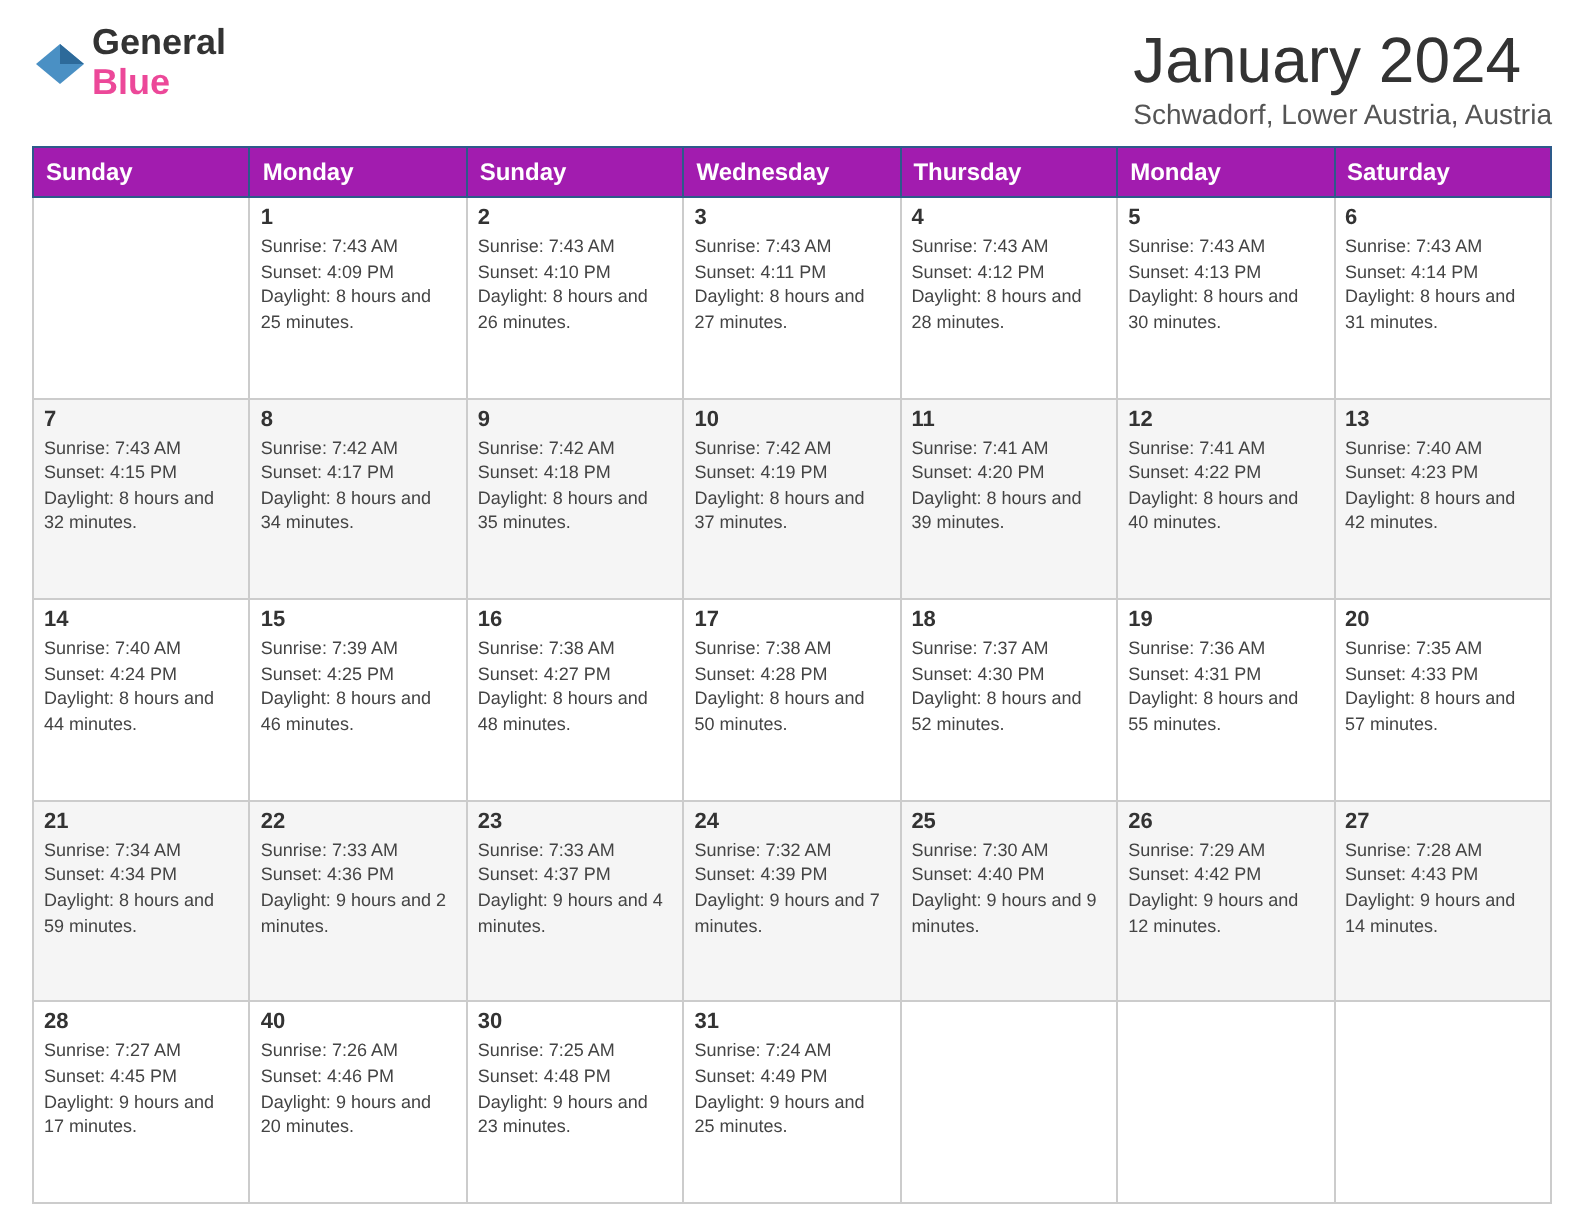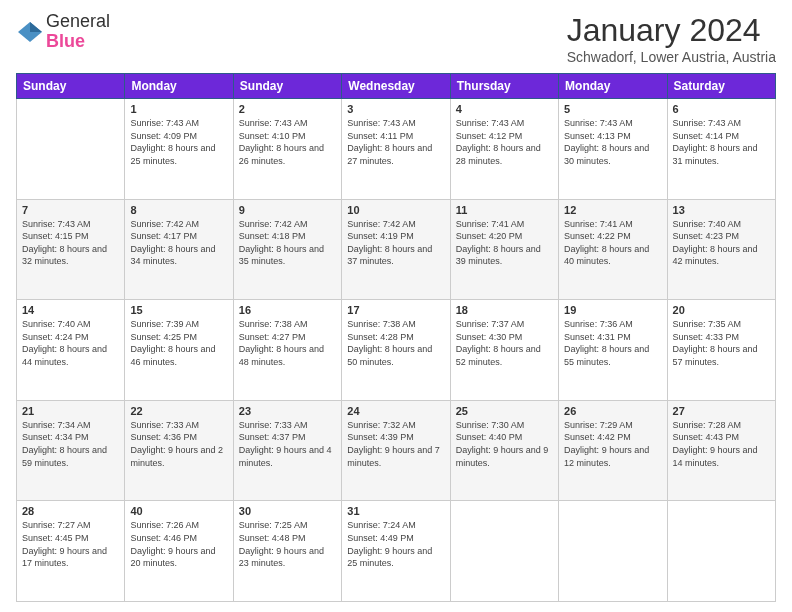--- a/index.html
+++ b/index.html
@@ -27,21 +27,21 @@
       display: flex;
       align-items: center;
     }
     .logo-text {
       display: flex;
       flex-direction: column;
       line-height: 1.1;
     }
     .logo-general {
       font-size: 18px;
-      font-weight: normal;
+      font-weight: bold;
       color: #333;
     }
     .logo-blue {
       font-size: 18px;
       font-weight: bold;
       color: #ec4899;
     }
     .logo-icon {
       width: 28px;
       height: 28px;
@@ -58,21 +58,21 @@
     .location-title {
       font-size: 14px;
       color: #555;
     }
     .calendar-table {
       width: 100%;
       border-collapse: collapse;
       flex: 1;
     }
     .calendar-table th {
-      background-color: #6d28d9;
+      background-color: #a21caf;
       color: #fff;
       text-align: left;
       padding: 5px 6px;
       font-size: 12px;
       font-weight: bold;
       border: 1px solid #2d5a8a;
     }
     .calendar-table td {
       border: 1px solid #ccc;
       vertical-align: top;

